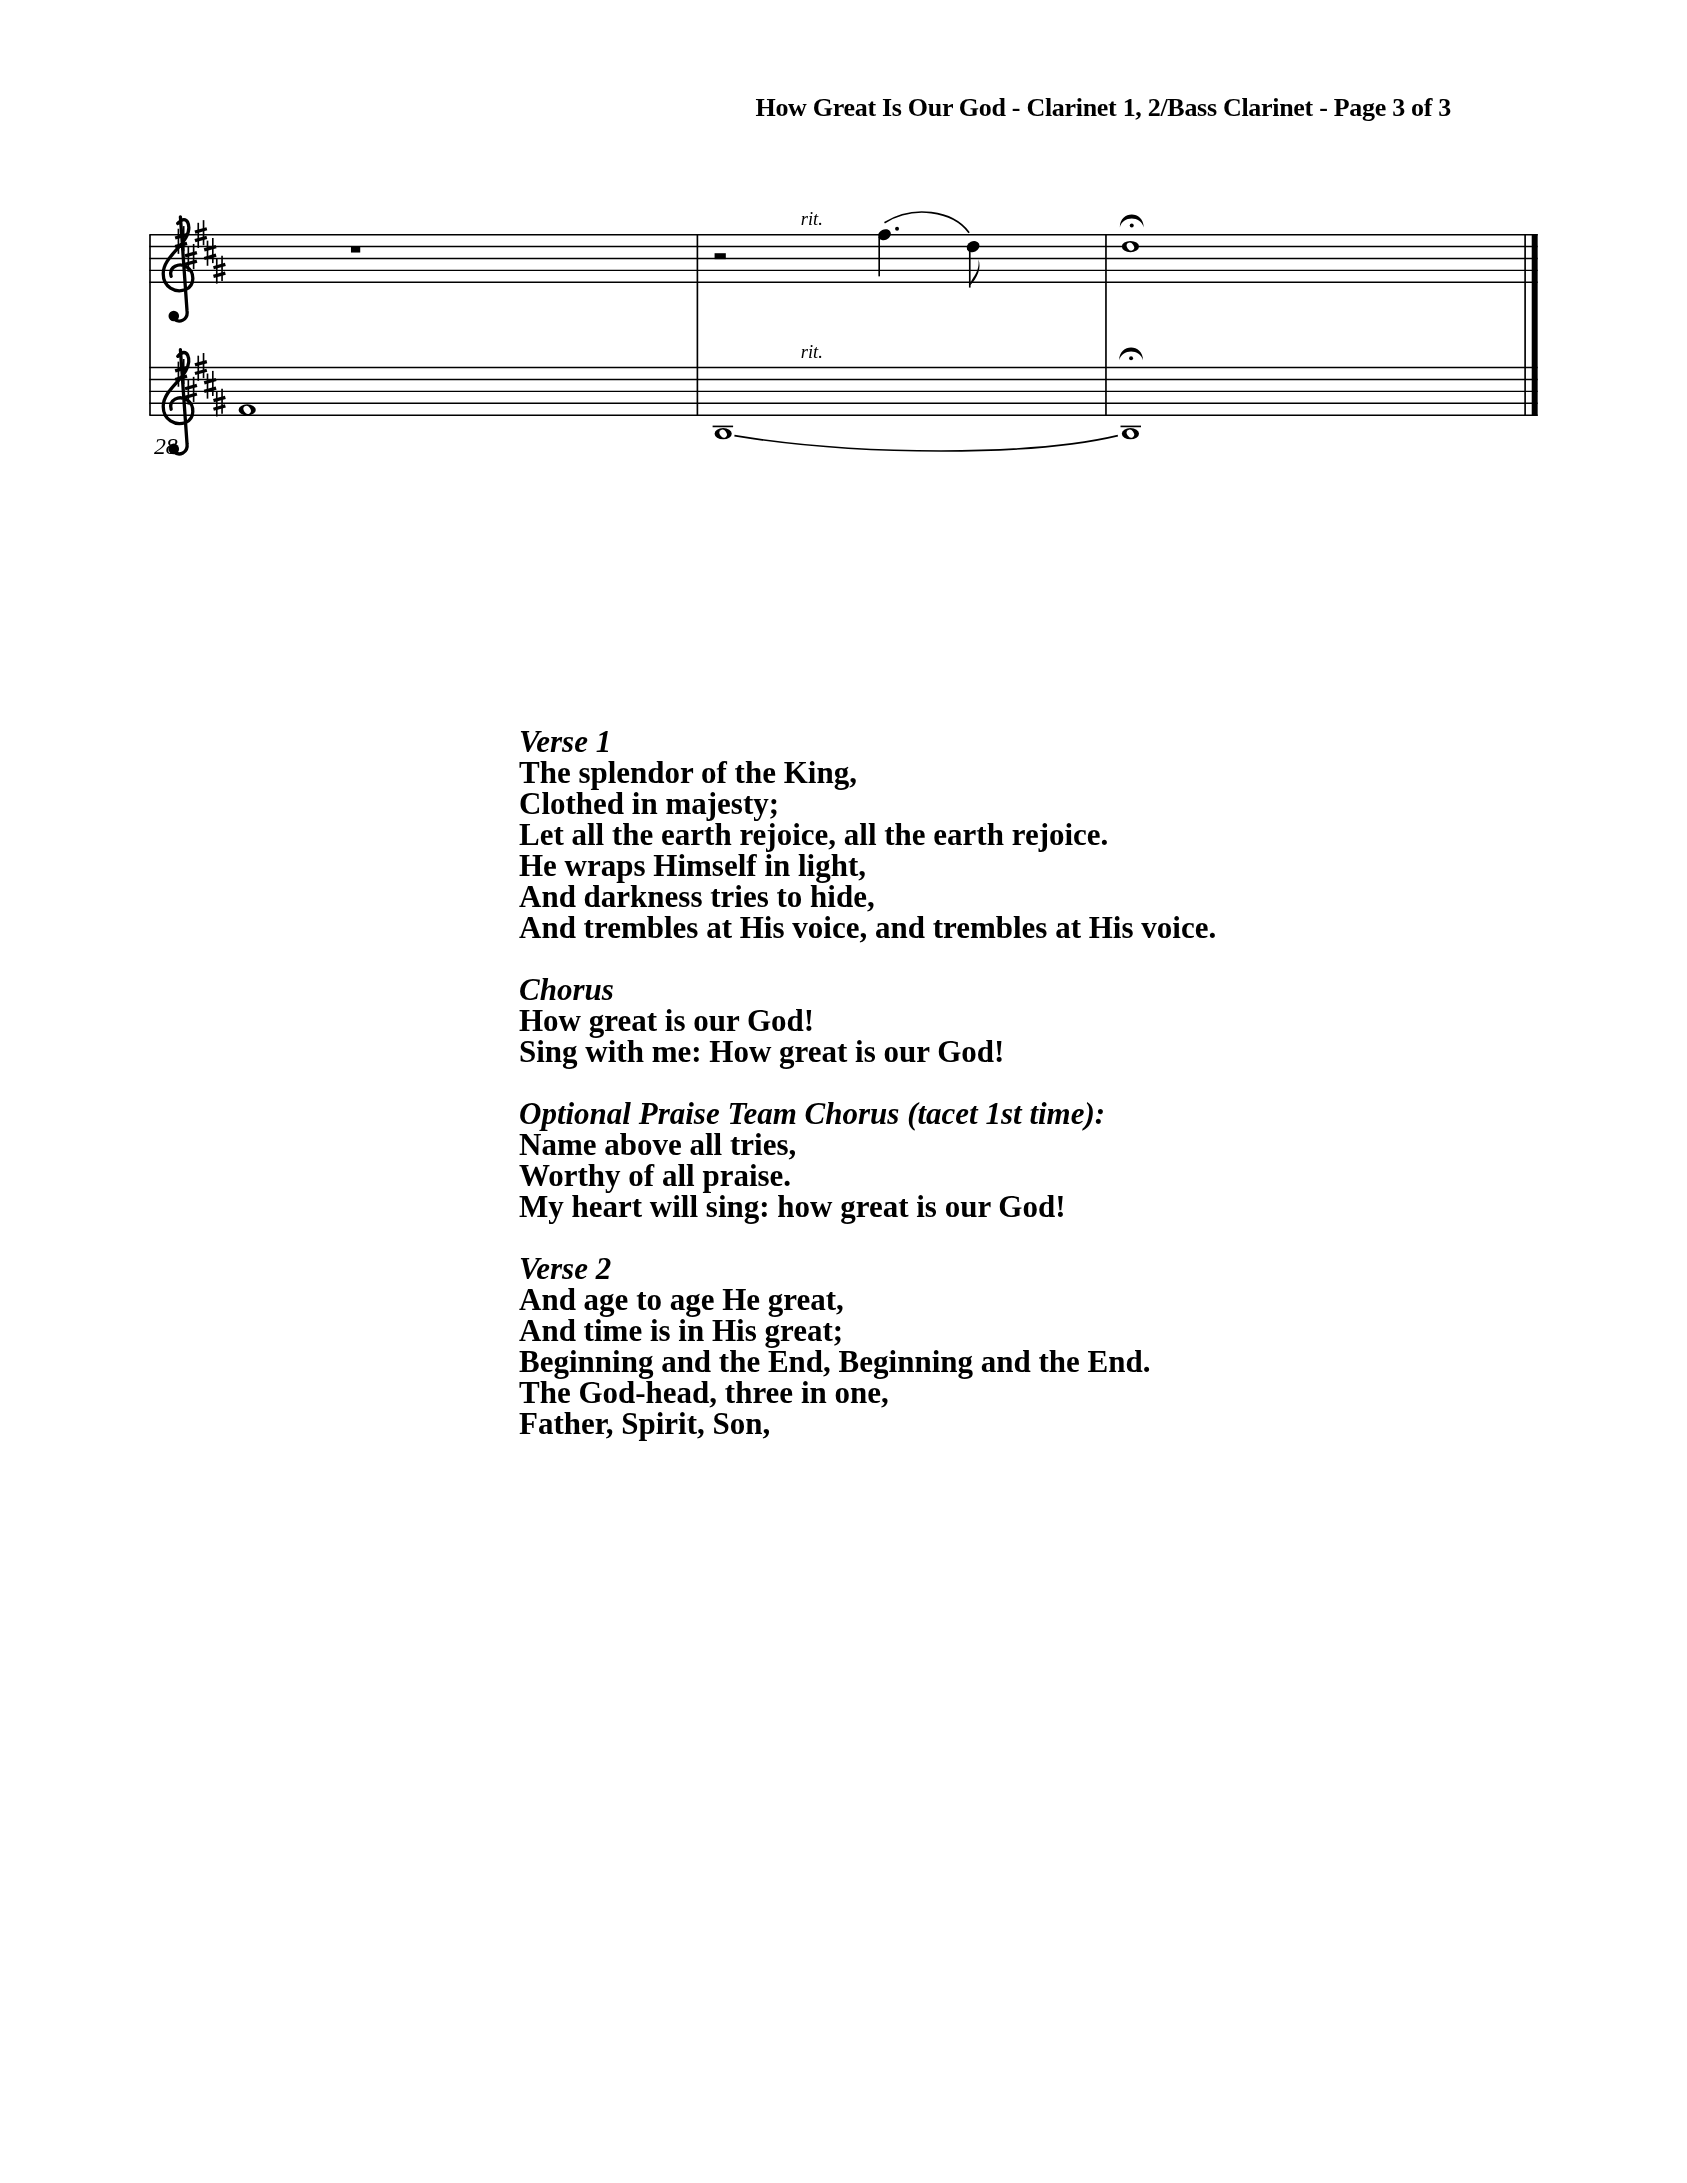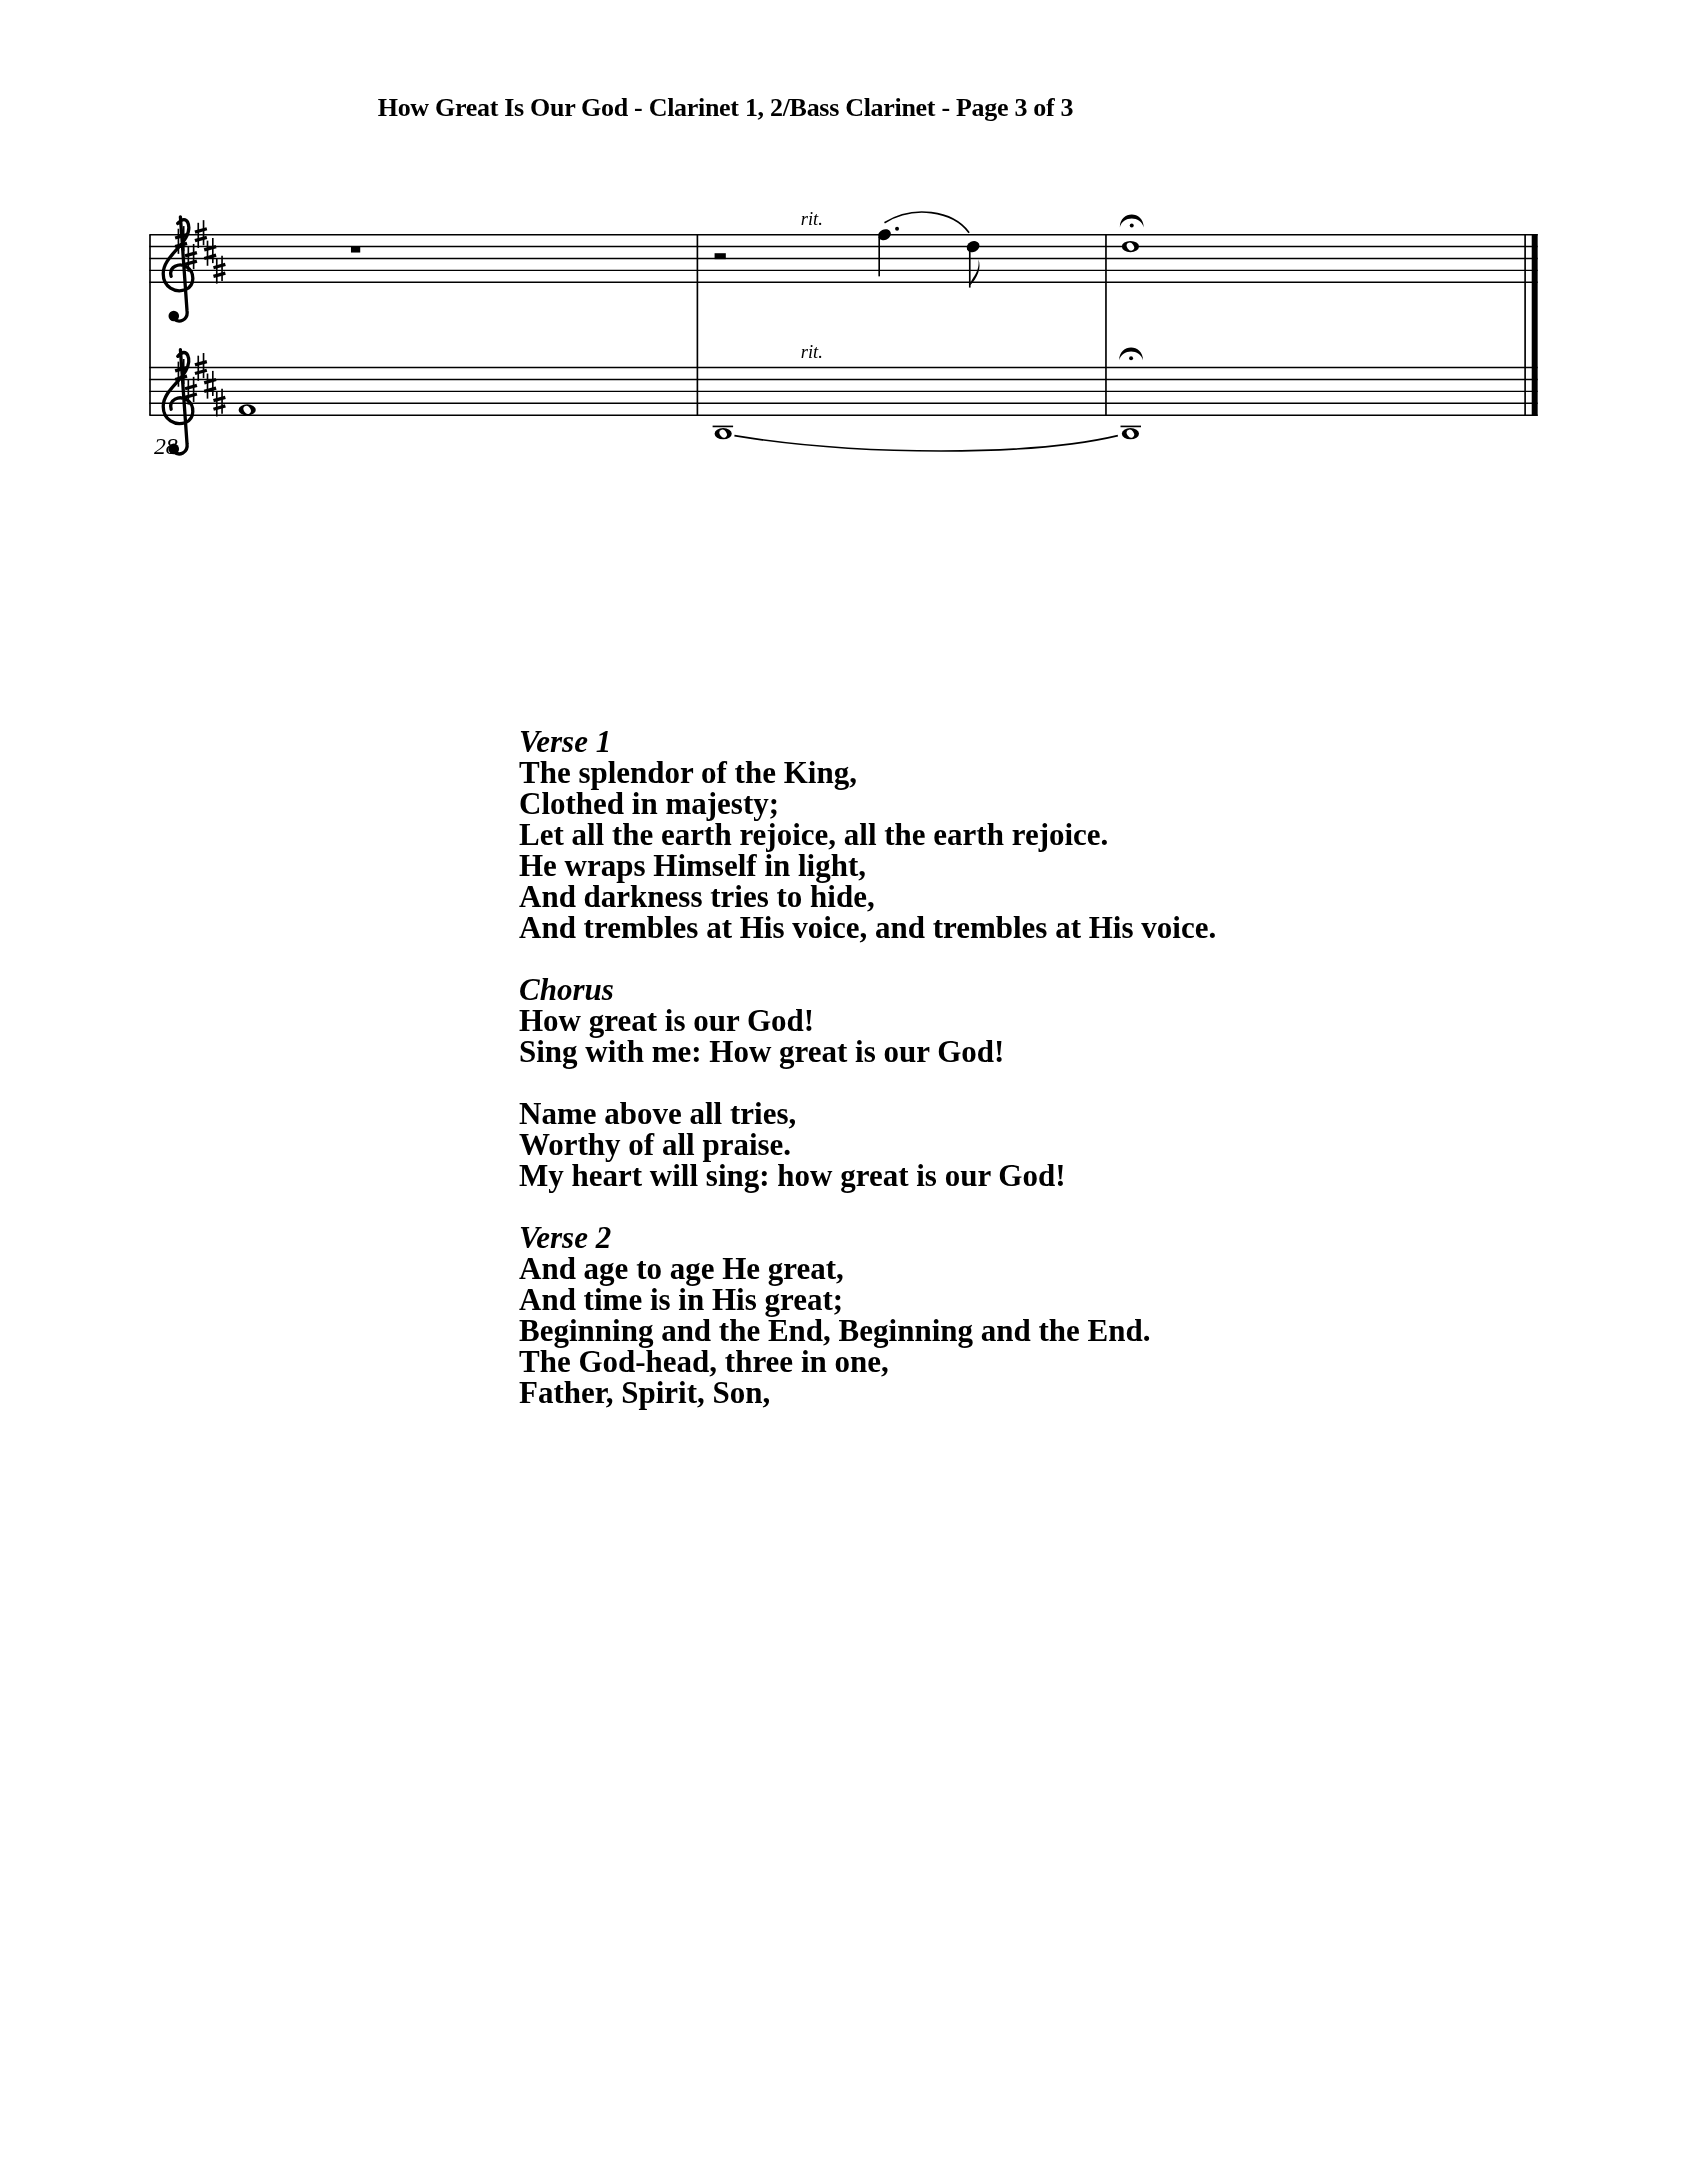--- a/index.html
+++ b/index.html
@@ -1,17 +1,17 @@
 <!DOCTYPE html>
 <html style="font-size:10.6px"><head>
 <meta charset="utf-8">
 <style>
   html, body { margin:0; padding:0; background:#ffffff; }
   body { width:1687px; height:2183px; position:relative; overflow:hidden; color:#000; font-family:"Liberation Serif", serif; }
-  .title { position:absolute; top:93px; left:0; width:1451px; text-align:center; font-weight:bold; font-size:26px; letter-spacing:-0.3px; }
+  .title { position:absolute; top:93px; left:0; width:1451px; text-align:right; font-weight:bold; font-size:26px; letter-spacing:-0.3px; }
   .score { position:absolute; left:0; top:0; }
   .lyrics { position:absolute; left:519px; top:726px; font-size:31px; line-height:31px; font-weight:bold; }
   .lyrics .section { margin-bottom:31px; }
   .lyrics .heading { font-style:italic; }
   .lyrics .line { display:block; white-space:nowrap; }
   .score text { font-family:"Liberation Serif", serif; }
 </style>
 </head>
 <body>
 
@@ -123,20 +123,21 @@
     <span class="line">He wraps Himself in light,</span>
     <span class="line">And darkness tries to hide,</span>
     <span class="line">And trembles at His voice, and trembles at His voice.</span>
   </div>
   <div class="section">
     <span class="line heading">Chorus</span>
     <span class="line">How great is our God!</span>
     <span class="line">Sing with me: How great is our God!</span>
   </div>
   <div class="section">
+    <span class="line heading">Optional Praise Team Chorus (tacet 1st time):</span>
     <span class="line">Name above all tries,</span>
     <span class="line">Worthy of all praise.</span>
     <span class="line">My heart will sing: how great is our God!</span>
   </div>
   <div class="section">
     <span class="line heading">Verse 2</span>
     <span class="line">And age to age He great,</span>
     <span class="line">And time is in His great;</span>
     <span class="line">Beginning and the End, Beginning and the End.</span>
     <span class="line">The God-head, three in one,</span>

